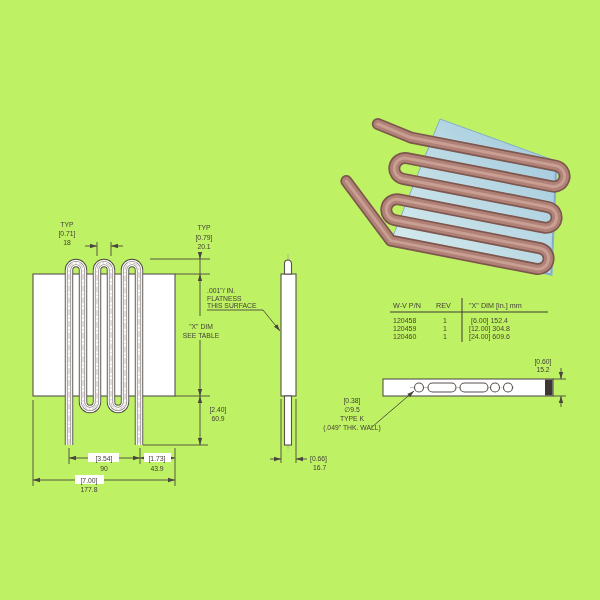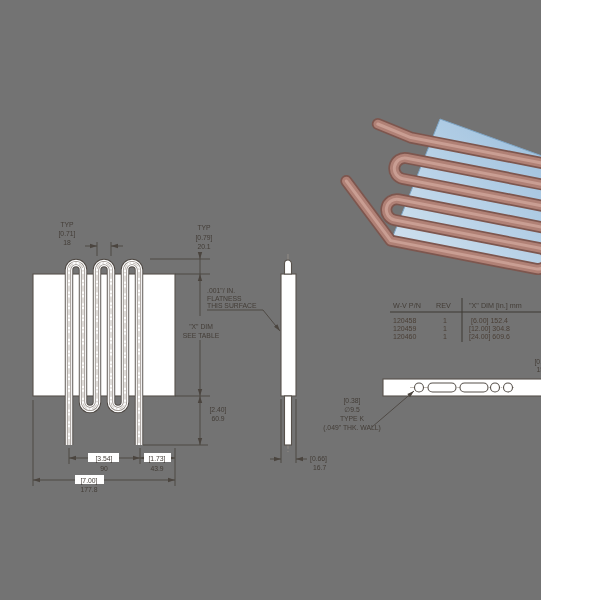--- a/index.html
+++ b/index.html
@@ -1,16 +1,16 @@
 <!DOCTYPE html>
 <html><head>
 <meta charset="utf-8">
 <style>
   html,body{margin:0;padding:0;background:#ffffff;}
-  .canvas{position:relative;width:541px;height:600px;background:#737373;overflow:hidden;}
+  .canvas{position:relative;width:600px;height:600px;background:#bef264;overflow:hidden;}
   svg{display:block;}
   text{font-family:"Liberation Sans",sans-serif;fill:#433d37;}
   .dim{font-size:6.8px;}
   .tbl{font-size:7.2px;}
   .tblrow{font-size:7px;fill:#4a3f36;}
   .lines{stroke:#4b453f;stroke-width:0.9;fill:none;}
   .rule{stroke:#3f3a35;stroke-width:1;fill:none;}
   .outline{fill:#ffffff;stroke:#57514b;stroke-width:1.1;}
   .arrowfill{fill:#4b453f;stroke:none;}
   .cl{stroke:#a59c93;stroke-width:0.65;stroke-dasharray:6 2.2 1.4 2.2;fill:none;}

